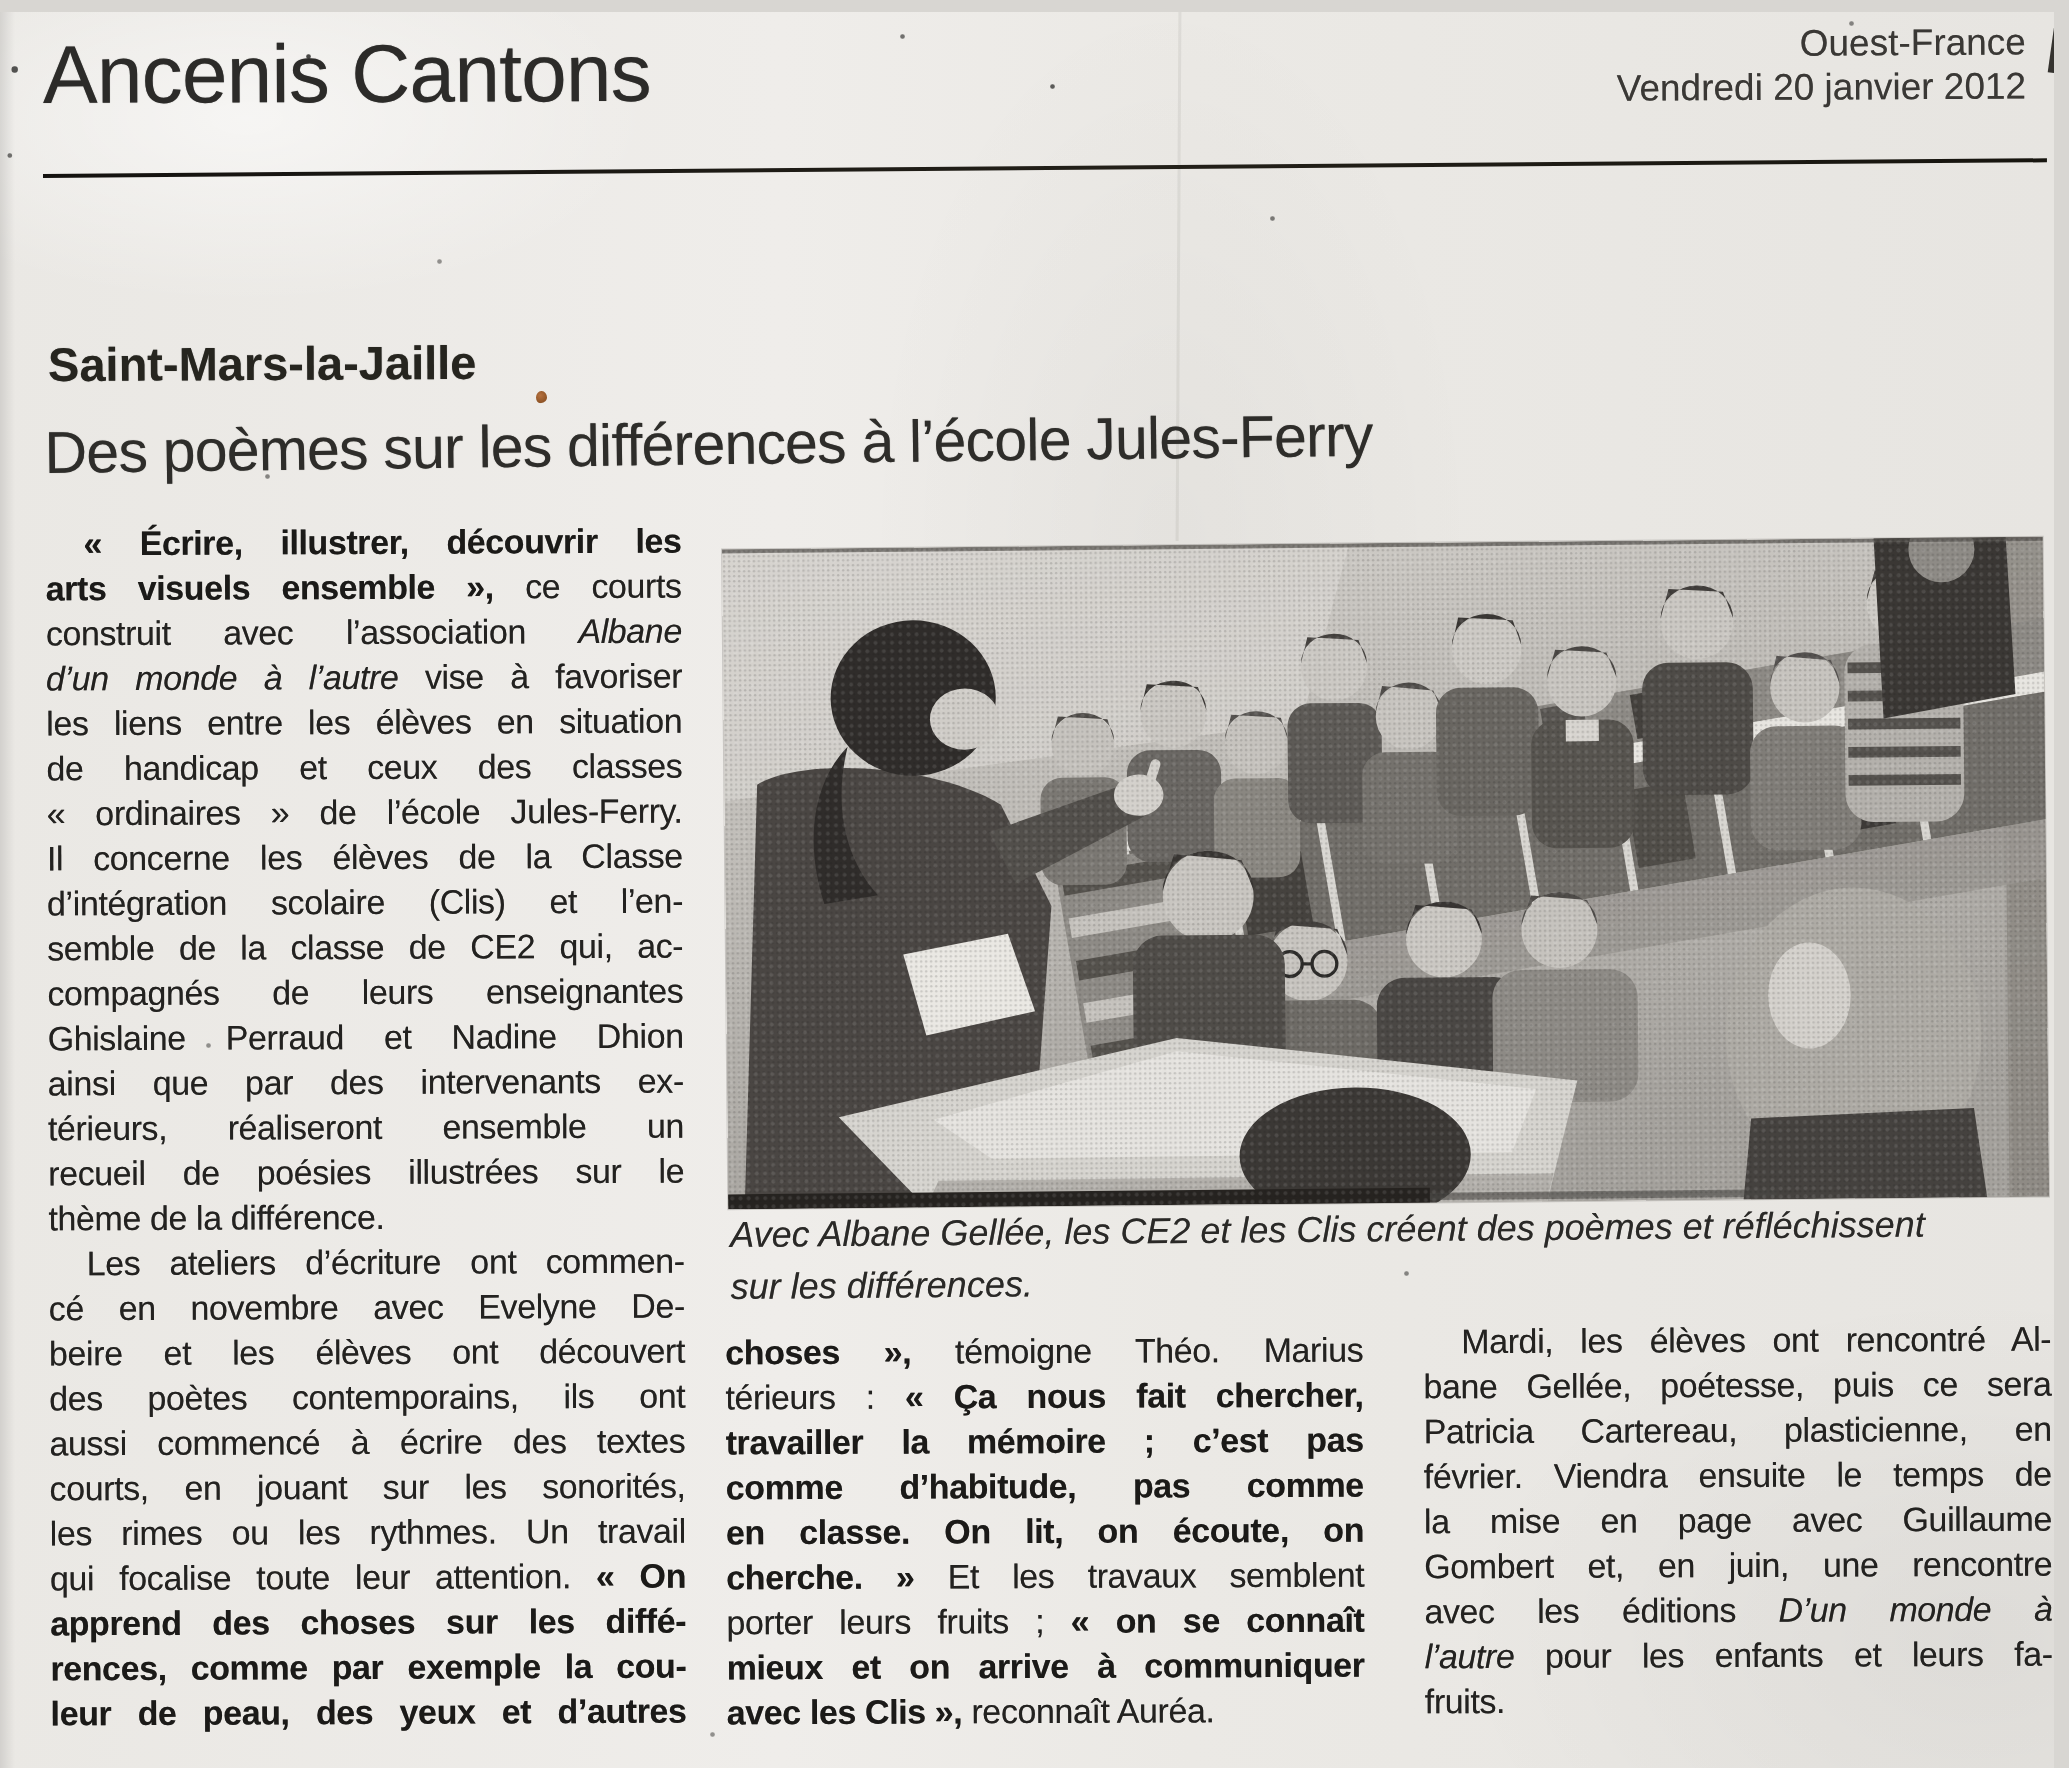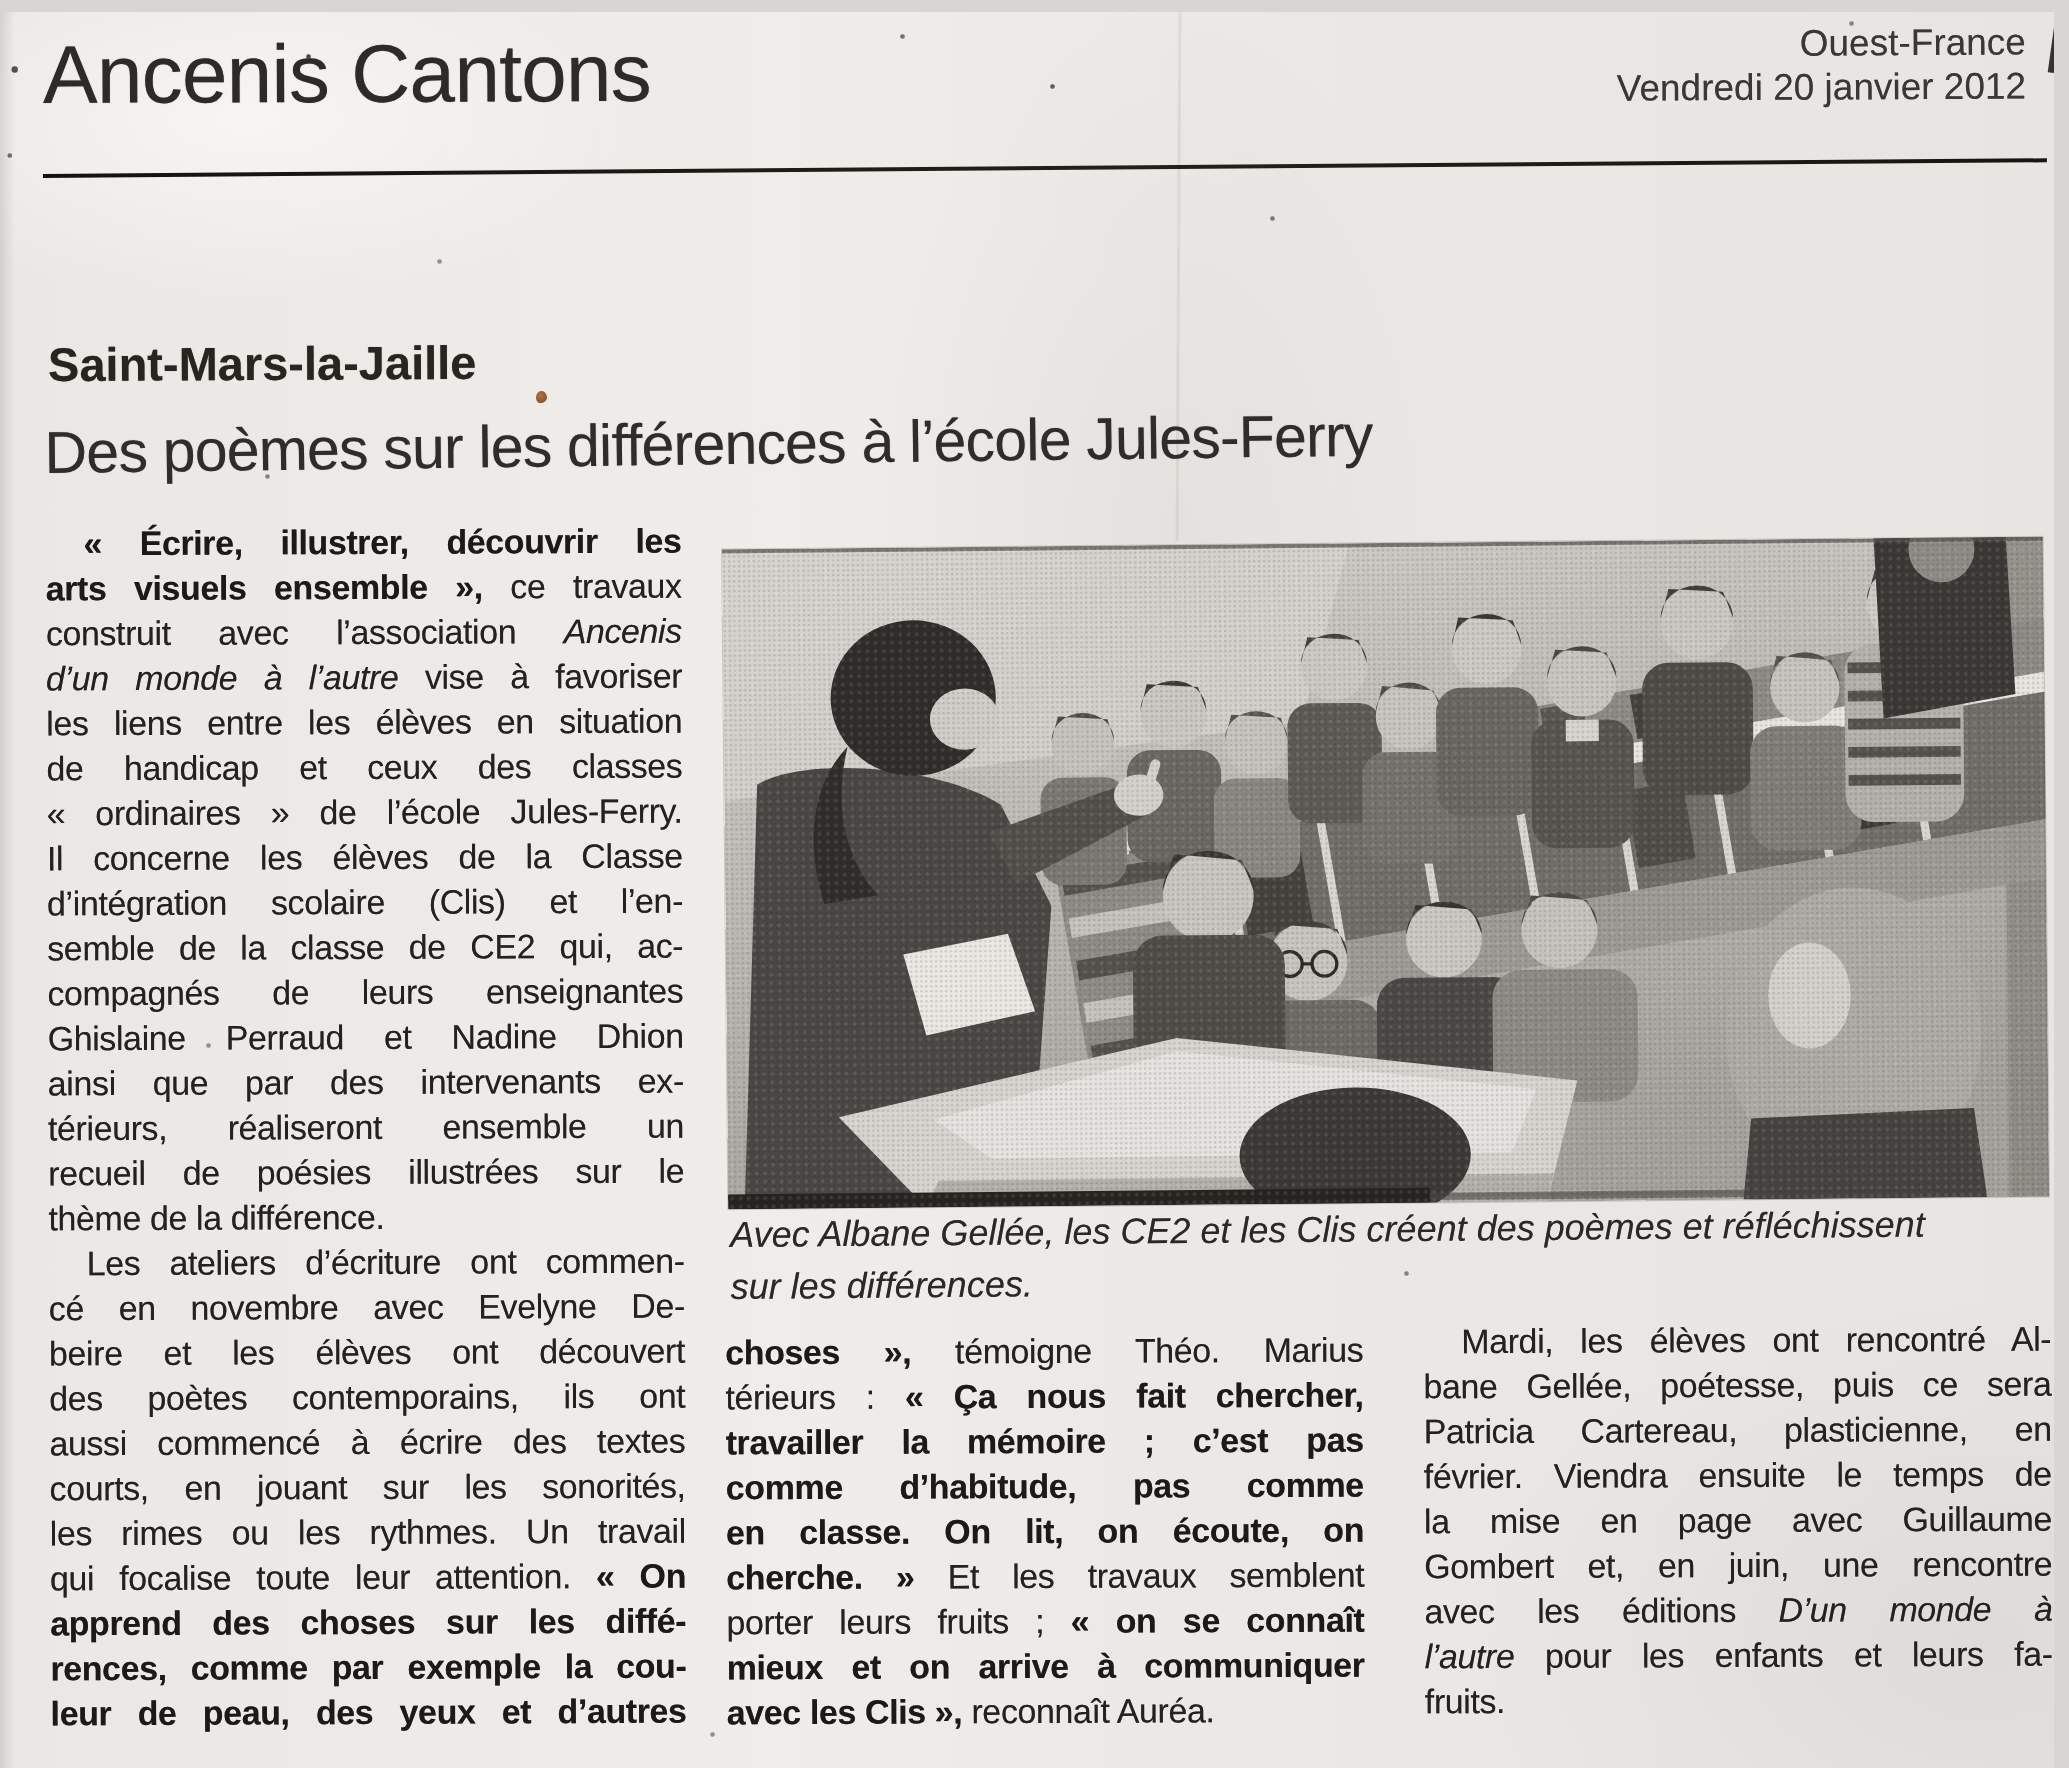--- a/index.html
+++ b/index.html
@@ -117,22 +117,22 @@
   </div>
 
   <div class="rule"></div>
 
   <div class="kicker">Saint-Mars-la-Jaille</div>
 
   <div class="headline">Des poèmes sur les différences à l’école Jules-Ferry</div>
 
   <div class="col" id="col-0">
       <div class="tl j in"><span class="b">« Écrire, illustrer, découvrir les</span></div>
-      <div class="tl j"><span class="b">arts visuels ensemble », </span><span>ce travaux</span></div>
-      <div class="tl j"><span>construit avec l’association </span><span class="i">Ancenis</span></div>
+      <div class="tl j"><span class="b">arts visuels ensemble », </span><span>ce courts</span></div>
+      <div class="tl j"><span>construit avec l’association </span><span class="i">Albane</span></div>
       <div class="tl j"><span class="i">d’un monde à l’autre</span><span> vise à favoriser</span></div>
       <div class="tl j"><span>les liens entre les élèves en situation</span></div>
       <div class="tl j"><span>de handicap et ceux des classes</span></div>
       <div class="tl j"><span>« ordinaires » de l’école Jules-Ferry.</span></div>
       <div class="tl j"><span>Il concerne les élèves de la Classe</span></div>
       <div class="tl j"><span>d’intégration scolaire (Clis) et l’en-</span></div>
       <div class="tl j"><span>semble de la classe de CE2 qui, ac-</span></div>
       <div class="tl j"><span>compagnés de leurs enseignantes</span></div>
       <div class="tl j"><span>Ghislaine Perraud et Nadine Dhion</span></div>
       <div class="tl j"><span>ainsi que par des intervenants ex-</span></div>

